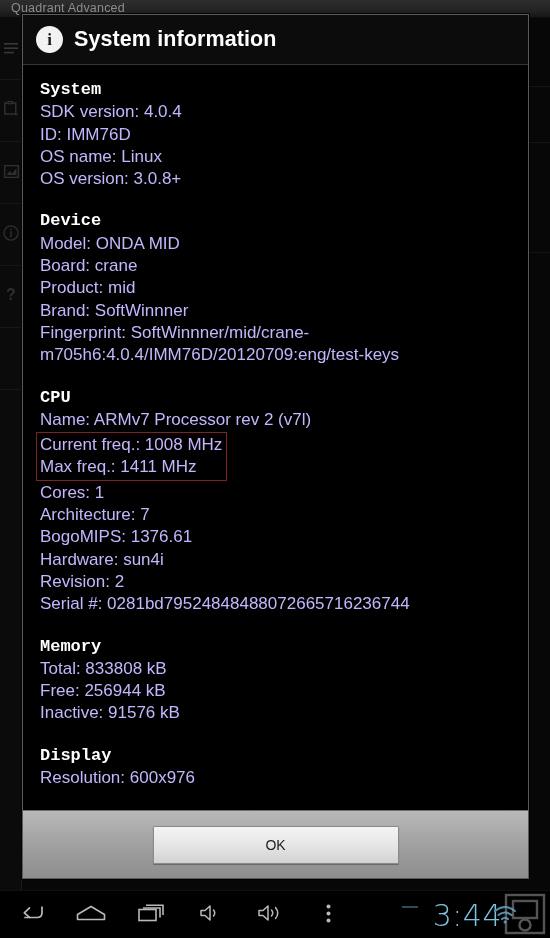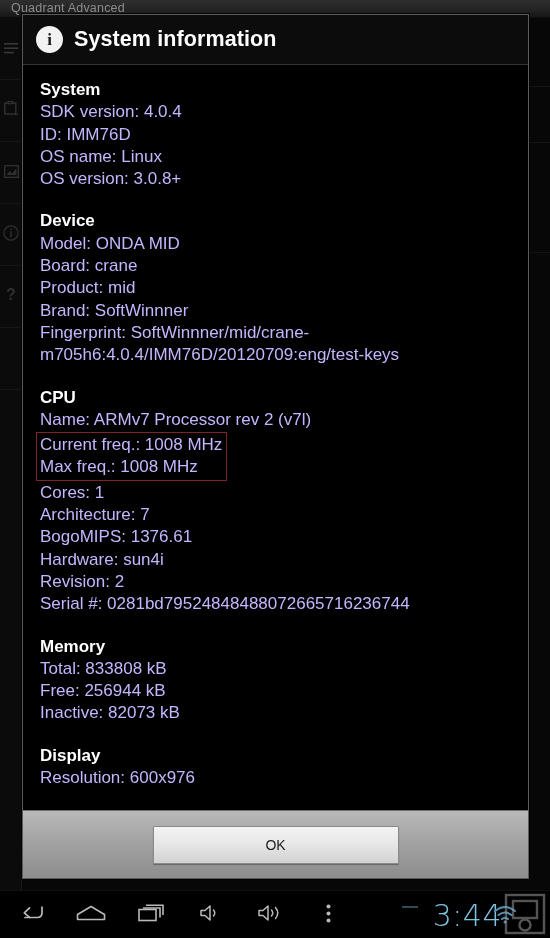--- a/index.html
+++ b/index.html
@@ -145,20 +145,21 @@
 
   .sec { margin-bottom: 20px; }
   .sec:last-child { margin-bottom: 0; }
 
   .sec-head {
     font-size: 17px;
     font-weight: bold;
     color: #ffffff;
     line-height: 22.3px;
     white-space: nowrap;
+    font-family: Liberation Mono, monospace;
   }
   .sec-line {
     font-size: 17px;
     color: #c4b5fd;
     line-height: 22.3px;
     white-space: nowrap;
   }
   .sec-line.wrap { white-space: normal; }
 
   .hl-box {
@@ -354,35 +355,35 @@
         <div class="sec-line">Product: mid</div>
         <div class="sec-line">Brand: SoftWinnner</div>
         <div class="sec-line wrap">Fingerprint: SoftWinnner/mid/crane-m705h6:4.0.4/IMM76D/20120709:eng/test-keys</div>
       </div>
 
       <div class="sec">
         <div class="sec-head">CPU</div>
         <div class="sec-line">Name: ARMv7 Processor rev 2 (v7l)</div>
         <div class="hl-box">
           <div class="sec-line">Current freq.: 1008 MHz</div>
-          <div class="sec-line">Max freq.: 1008 MHz</div>
+          <div class="sec-line">Max freq.: 1411 MHz</div>
         </div>
         <div class="sec-line">Cores: 1</div>
         <div class="sec-line">Architecture: 7</div>
         <div class="sec-line">BogoMIPS: 1376.61</div>
         <div class="sec-line">Hardware: sun4i</div>
         <div class="sec-line">Revision: 2</div>
         <div class="sec-line">Serial #: 0281bd79524848488072665716236744</div>
       </div>
 
       <div class="sec">
         <div class="sec-head">Memory</div>
         <div class="sec-line">Total: 833808 kB</div>
         <div class="sec-line">Free: 256944 kB</div>
-        <div class="sec-line">Inactive: 82073 kB</div>
+        <div class="sec-line">Inactive: 91576 kB</div>
       </div>
 
       <div class="sec">
         <div class="sec-head">Display</div>
         <div class="sec-line">Resolution: 600x976</div>
 
       </div>
 
       <div id="fade-bottom"></div>
     </div>

